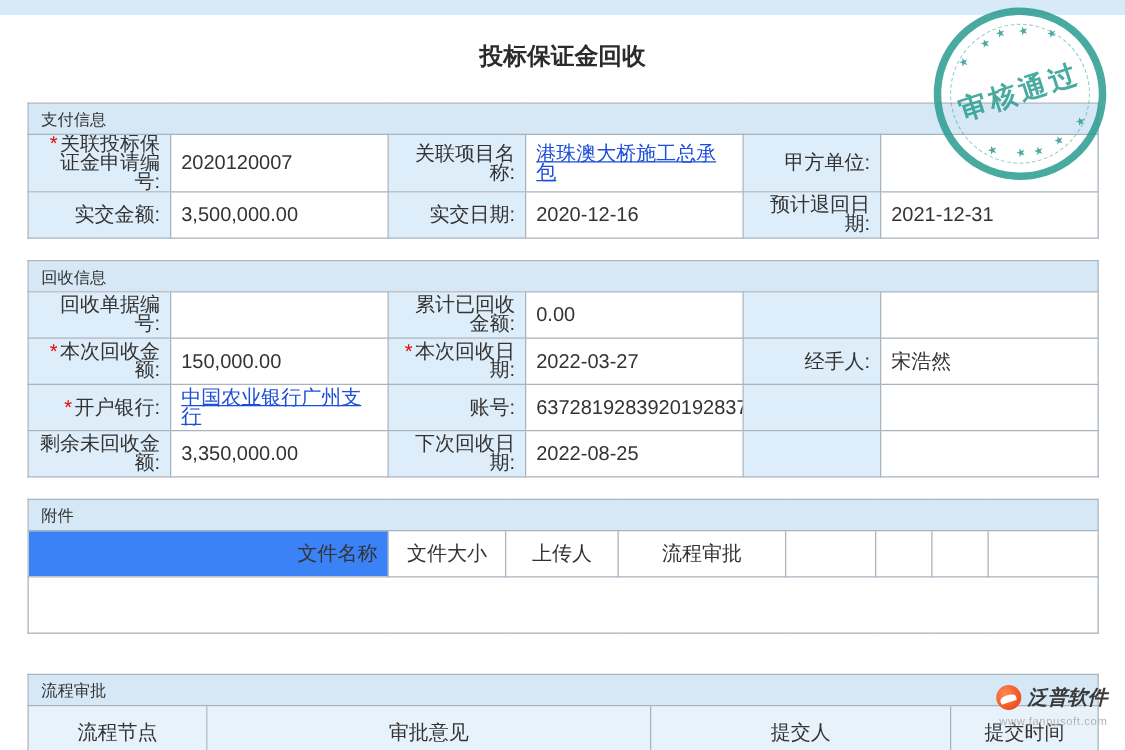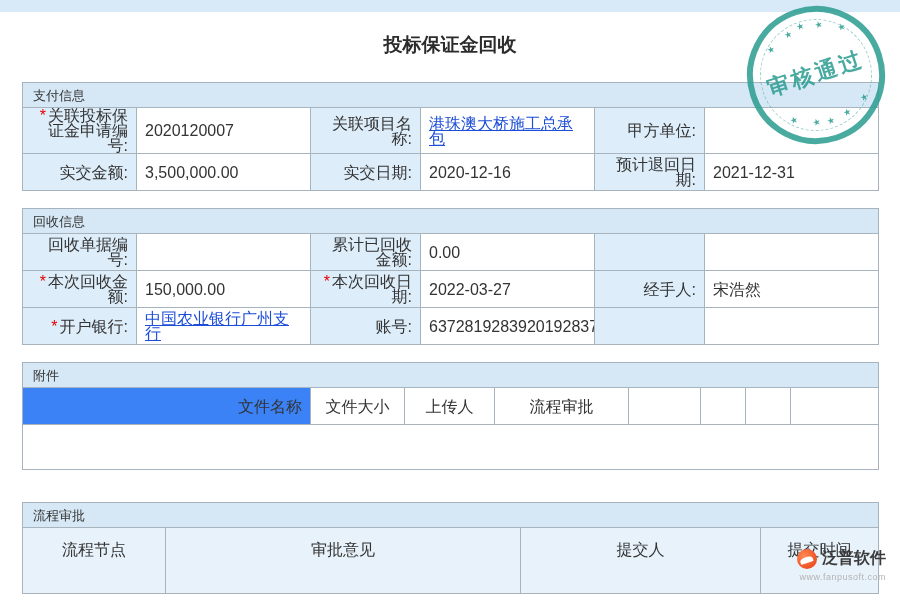--- a/index.html
+++ b/index.html
@@ -107,21 +107,21 @@
   .s6{left:30px;top:101px;} .s7{left:51px;top:110px;} .s8{left:65px;top:113px;font-size:12px;line-height:12px;}
   .s9{left:83px;top:110px;} .s10{left:104px;top:101px;}
   
   .footer-logo {
     position: absolute;
     right: 14px; top: 548px;
     z-index: 11;
     text-align: right;
   }
   .brand-row {
-    display: flex; align-items: center; justify-content: flex-end; gap: 5px;
+    display: flex; align-items: flex-start; justify-content: flex-end; gap: 5px; font-style: italic;
   }
   .logo-icon {
     width: 20px; height: 20px;
     border-radius: 50%;
     background: radial-gradient(circle at 35% 35%, #ff8a55, #e8380d);
     position: relative;
     flex: 0 0 auto;
   }
   .logo-icon::after {
     content: "";
@@ -212,20 +212,28 @@
         <td class="lbl"><span class="req">*</span><span>本次回收日期:</span></td>
         <td class="val">2022-03-27</td>
         <td class="lbl"><span>经手人:</span></td>
         <td class="val">宋浩然</td>
       </tr>
       <tr>
         <td class="lbl"><span class="req">*</span><span>开户银行:</span></td>
         <td class="val"><a class="link">中国农业银行广州支行</a></td>
         <td class="lbl"><span>账号:</span></td>
         <td class="val">6372819283920192837</td>
+        <td class="lbl"></td>
+        <td class="val"></td>
+      </tr>
+      <tr>
+        <td class="lbl"><span>剩余未回收金额:</span></td>
+        <td class="val">3,350,000.00</td>
+        <td class="lbl"><span>下次回收日期:</span></td>
+        <td class="val">2022-08-25</td>
         <td class="lbl"></td>
         <td class="val"></td>
       </tr>
     </tbody>
   </table>
 
   <table class="tbl attachments">
     <colgroup>
       <col style="width:288px">
         <col style="width:94px">

